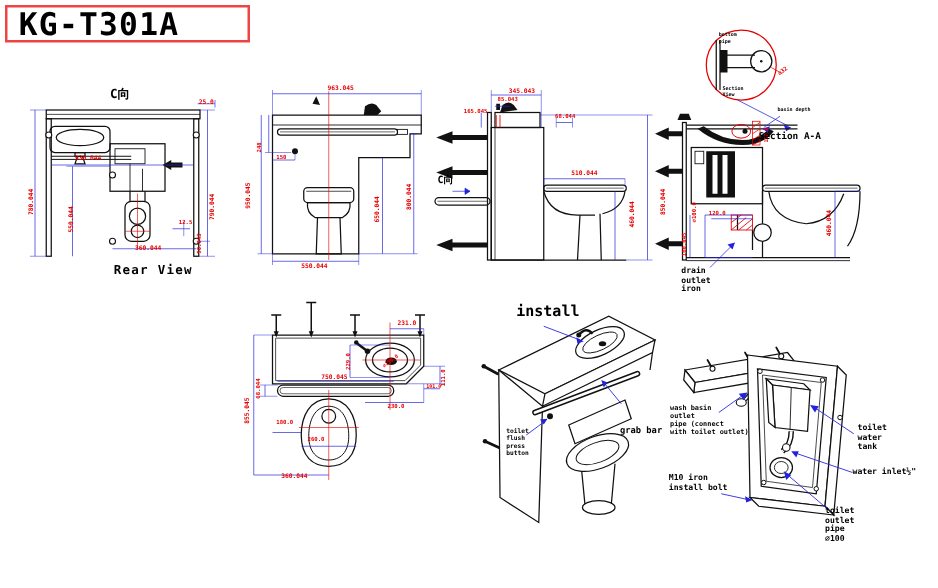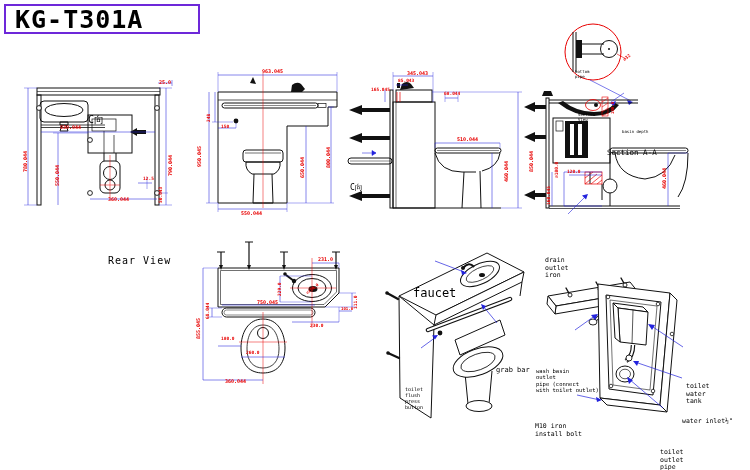--- a/index.html
+++ b/index.html
@@ -1,21 +1,21 @@
 <!DOCTYPE html>
 <html><head>
 <meta charset="utf-8">
 <style>
   html,body{margin:0;padding:0;background:#fff;}
   #sheet{position:relative;width:750px;height:470px;background:#fff;overflow:hidden;
          font-family:"DejaVu Sans Mono",monospace;}
-  #titlebox{position:absolute;left:4px;top:4px;width:196px;height:30px;border:2px solid #6d28d9;
+  #titlebox{position:absolute;left:4px;top:4px;width:196px;height:30px;border:2px solid #ef4444;
             display:flex;align-items:center;padding-left:9px;box-sizing:border-box;}
   #titlebox span{font-weight:bold;font-size:25px;letter-spacing:1px;color:#000;}
-  .lbl{position:absolute;color:#000;font-weight:normal;white-space:pre-line;line-height:1.18;margin-top:44px;}
+  .lbl{position:absolute;color:#000;font-weight:bold;white-space:pre-line;line-height:1.18;}
   .dim{position:absolute;color:#e80000;font-weight:bold;font-size:5px;white-space:nowrap;}
   .d45{font-size:4.5px;}
   .d4{font-size:4px;}
   .vdim{transform:rotate(-90deg);transform-origin:0 0;}
   .diag{transform:rotate(-38deg);transform-origin:0 0;}
   svg{position:absolute;overflow:visible;}
 </style>
 </head>
 <body>
 
@@ -381,21 +381,21 @@
 
   <div class="lbl" style="left:88px;top:70px;font-size:10px">C向</div>
   <div class="dim" style="left:159px;top:79px">25.0</div>
   <div class="dim" style="left:60px;top:124px">930.044</div>
   <div class="dim vdim" style="left:22px;top:172px">780.044</div>
   <div class="dim vdim" style="left:54px;top:186px">550.044</div>
   <div class="dim vdim" style="left:167px;top:176px">790.044</div>
   <div class="dim d45" style="left:143px;top:176px">12.5</div>
   <div class="dim" style="left:108px;top:196px">360.044</div>
   <div class="dim d45 vdim" style="left:158px;top:203px">50.043</div>
-  <div class="lbl" style="left:108px;top:211px;font-size:10px;letter-spacing:1px">Rear View</div>
+  <div class="lbl" style="left:91px;top:211px;font-size:10px;letter-spacing:1px">Rear View</div>
 
   <div class="dim" style="left:262px;top:68px">963.045</div>
   <div class="dim vdim" style="left:196px;top:167px">950.045</div>
   <div class="dim d45 vdim" style="left:206px;top:122px">248</div>
   <div class="dim d45" style="left:221px;top:124px">150</div>
   <div class="dim vdim" style="left:299px;top:178px">650.044</div>
   <div class="dim vdim" style="left:325px;top:168px">800.044</div>
   <div class="dim" style="left:241px;top:210px">550.044</div>
 
   <div class="lbl" style="left:350px;top:139px;font-size:8px">C向</div>
@@ -429,22 +429,22 @@
   <div class="dim" style="left:257px;top:299px">750.045</div>
   <div class="dim d45 vdim" style="left:205px;top:319px">68.044</div>
   <div class="dim vdim" style="left:195px;top:339px">855.045</div>
   <div class="dim d45" style="left:221px;top:336px">180.0</div>
   <div class="dim d45" style="left:246px;top:350px">260.0</div>
   <div class="dim" style="left:225px;top:378px">360.044</div>
   <div class="dim d45" style="left:310px;top:323px">230.0</div>
   <div class="dim d45 vdim" style="left:353px;top:309px">111.0</div>
   <div class="dim d4" style="left:341px;top:306px">101.0</div>
 
-  <div class="lbl" style="left:413px;top:242px;font-size:12px">faucet</div>
-  <div class="lbl" style="left:496px;top:322px;font-size:7px">grab bar</div>
+  <div class="lbl" style="left:413px;top:242px;font-size:12px">install</div>
+  <div class="lbl" style="left:496px;top:340px;font-size:7px">grab bar</div>
   <div class="lbl" style="left:405px;top:343px;font-size:5px">toilet
 flush
 press
 button</div>
   <div class="lbl" style="left:536px;top:324px;font-size:5.5px">wash basin
 outlet
 pipe (connect
 with toilet outlet)</div>
   <div class="lbl" style="left:535px;top:379px;font-size:6.5px">M10 iron
 install bolt</div>

